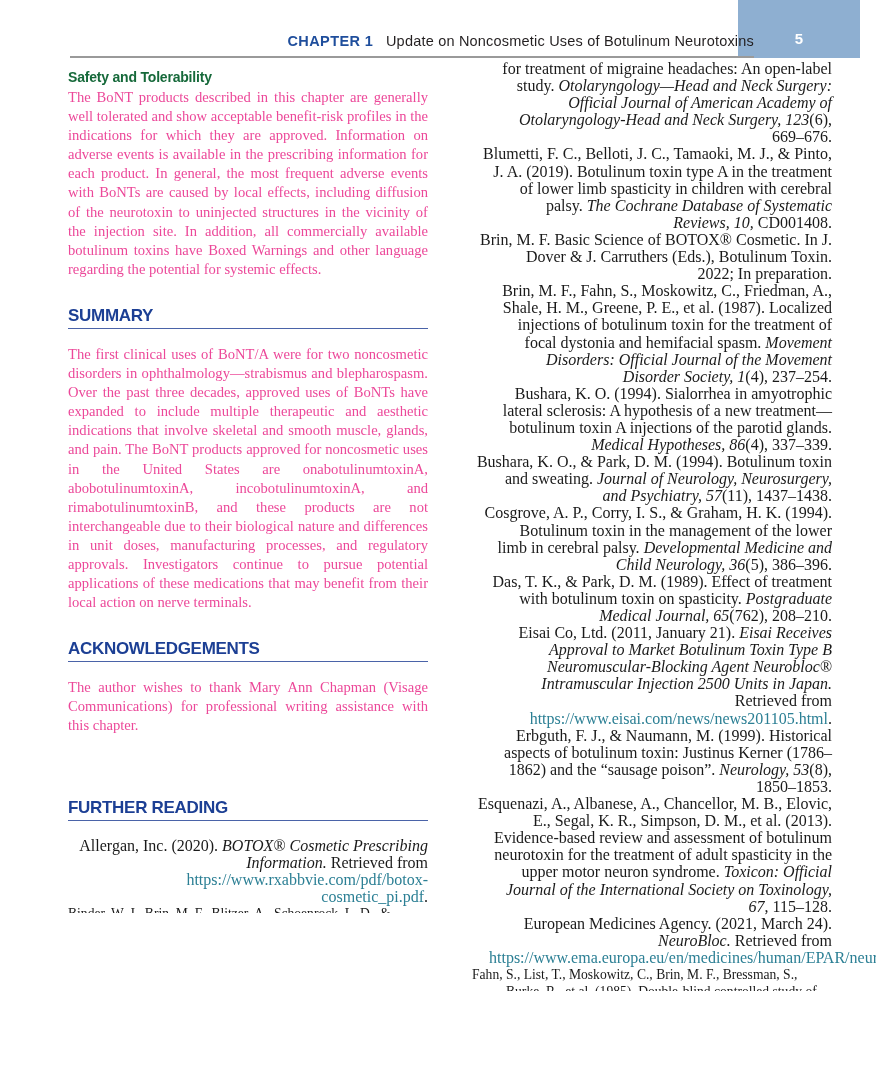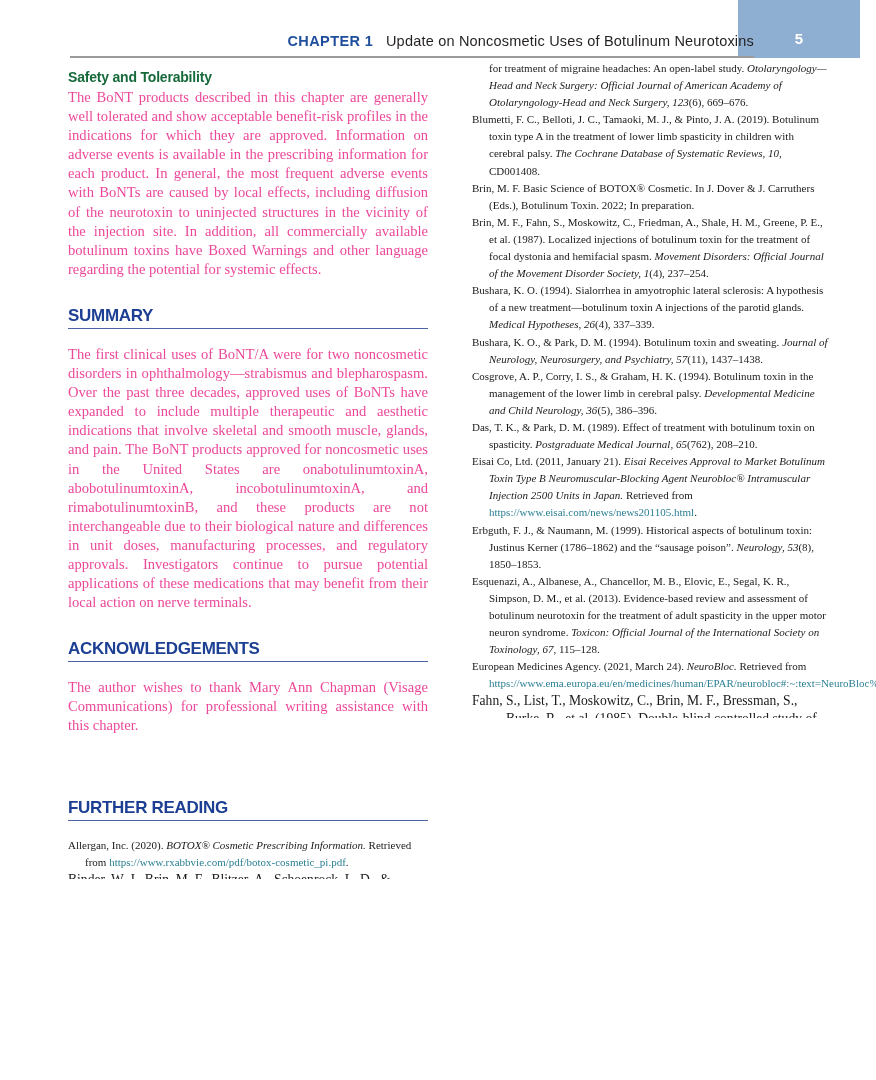--- a/index.html
+++ b/index.html
@@ -102,26 +102,27 @@
     color:#ec4899;
     hyphens:manual;
   }
 
   
   ul.reflist{
     list-style:none;
     margin:0; padding:0;
   }
   ul.reflist li{
-    font-size:11px;
+    font-size:16px;
     line-height:17.1px;
     color:#1a1a1a;
     padding-left:17px;
     text-indent:-17px;
     margin:0 0 0 0;
+    text-align:right;
   }
   .ref-cont{
     font-size:13.6px;
     line-height:17.1px;
     color:#1a1a1a;
     padding-left:17px;
     text-indent:-17px;
   }
   i, .ital{ font-style:italic; }
   .url{ color:#2b7f94; }
@@ -187,21 +188,21 @@
       </ul>
     <div class="ref-cont clip-last">Binder, W. J., Brin, M. F., Blitzer, A., Schoenrock, L. D., &amp;</div>
   </div>
 
   <div class="col col-right">
     <ul class="reflist" id="right-refs">
         <li style="padding-left: 17px; text-indent: 0px;"><span>for treatment of migraine headaches: An open-label study. </span><span class="ital">Otolaryngology—Head and Neck Surgery: Official Journal of American Academy of Otolaryngology-Head and Neck Surgery, 123</span><span>(6), 669–676.</span></li>
         <li><span>Blumetti, F. C., Belloti, J. C., Tamaoki, M. J., &amp; Pinto, J. A. (2019). Botulinum toxin type A in the treatment of lower limb spasticity in children with cerebral palsy. </span><span class="ital">The Cochrane Database of Systematic Reviews, 10,</span><span> CD001408.</span></li>
         <li><span>Brin, M. F. Basic Science of BOTOX® Cosmetic. In J. Dover &amp; J. Carruthers (Eds.), Botulinum Toxin. 2022; In preparation.</span></li>
         <li><span>Brin, M. F., Fahn, S., Moskowitz, C., Friedman, A., Shale, H. M., Greene, P. E., et al. (1987). Localized injections of botulinum toxin for the treatment of focal dystonia and hemifacial spasm. </span><span class="ital">Movement Disorders: Official Journal of the Movement Disorder Society, 1</span><span>(4), 237–254.</span></li>
-        <li><span>Bushara, K. O. (1994). Sialorrhea in amyotrophic lateral sclerosis: A hypothesis of a new treatment—botulinum toxin A injections of the parotid glands. </span><span class="ital">Medical Hypotheses, 26</span><span>(4), 337–339.</span></li>
+        <li><span>Bushara, K. O. (1994). Sialorrhea in amyotrophic lateral sclerosis: A hypothesis of a new treatment—botulinum toxin A injections of the parotid glands. </span><span class="ital">Medical Hypotheses, 86</span><span>(4), 337–339.</span></li>
         <li><span>Bushara, K. O., &amp; Park, D. M. (1994). Botulinum toxin and sweating. </span><span class="ital">Journal of Neurology, Neurosurgery, and Psychiatry, 57</span><span>(11), 1437–1438.</span></li>
         <li><span>Cosgrove, A. P., Corry, I. S., &amp; Graham, H. K. (1994). Botulinum toxin in the management of the lower limb in cerebral palsy. </span><span class="ital">Developmental Medicine and Child Neurology, 36</span><span>(5), 386–396.</span></li>
         <li><span>Das, T. K., &amp; Park, D. M. (1989). Effect of treatment with botulinum toxin on spasticity. </span><span class="ital">Postgraduate Medical Journal, 65</span><span>(762), 208–210.</span></li>
         <li><span>Eisai Co, Ltd. (2011, January 21). </span><span class="ital">Eisai Receives Approval to Market Botulinum Toxin Type B Neuromuscular-Blocking Agent Neurobloc® Intramuscular Injection 2500 Units in Japan.</span><span> Retrieved from </span><span class="url">https://www.eisai.com/news/news201105.html</span><span>.</span></li>
         <li><span>Erbguth, F. J., &amp; Naumann, M. (1999). Historical aspects of botulinum toxin: Justinus Kerner (1786–1862) and the “sausage poison”. </span><span class="ital">Neurology, 53</span><span>(8), 1850–1853.</span></li>
         <li><span>Esquenazi, A., Albanese, A., Chancellor, M. B., Elovic, E., Segal, K. R., Simpson, D. M., et al. (2013). Evidence-based review and assessment of botulinum neurotoxin for the treatment of adult spasticity in the upper motor neuron syndrome. </span><span class="ital">Toxicon: Official Journal of the International Society on Toxinology, 67</span><span>, 115–128.</span></li>
         <li><span>European Medicines Agency. (2021, March 24). </span><span class="ital">NeuroBloc.</span><span> Retrieved from </span><span class="url">https://www.ema.europa.eu/en/medicines/human/EPAR/neurobloc#:~:text=NeuroBloc%20is%20a%20medicine%20used,substance%20botulinum%20toxin%20type%20B</span></li>
       </ul>
     <div class="ref-cont">Fahn, S., List, T., Moskowitz, C., Brin, M. F., Bressman, S.,</div>
     <div class="ref-cont clip-last" style="padding-left:34px;text-indent:0">Burke, R., et al. (1985). Double-blind controlled study of</div>

